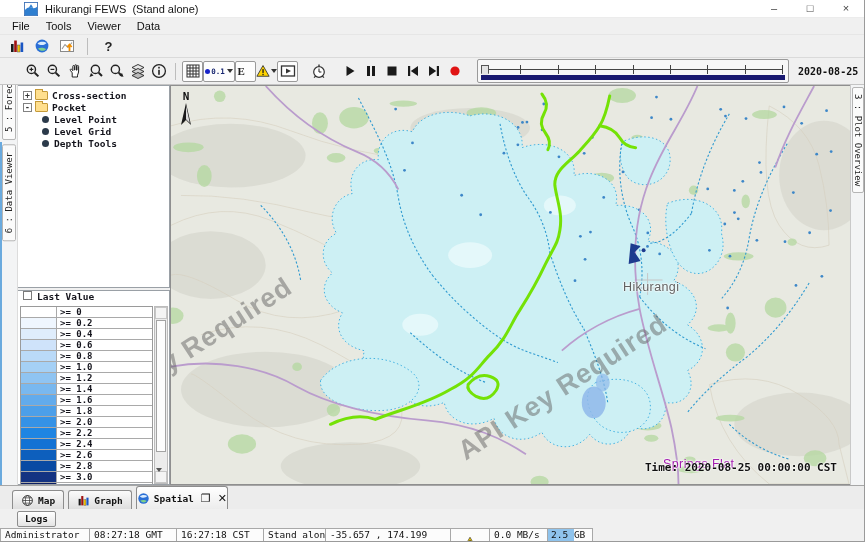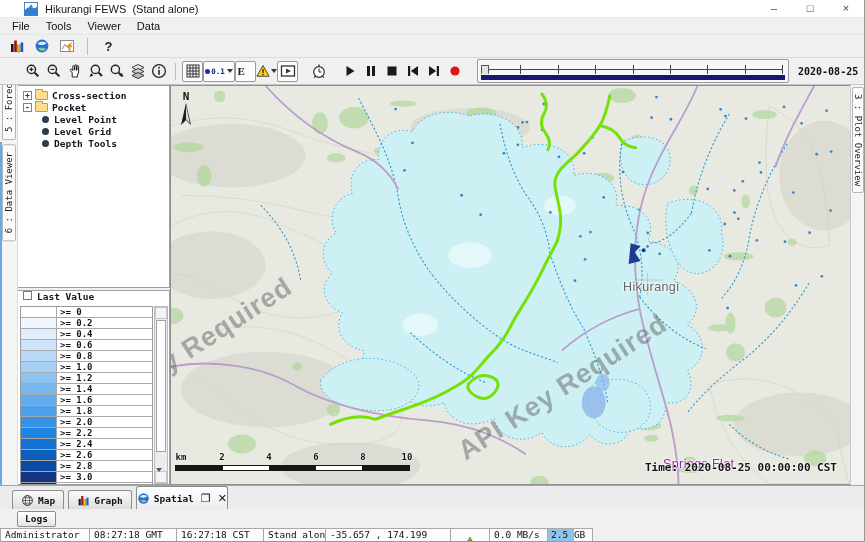--- a/index.html
+++ b/index.html
@@ -734,35 +734,20 @@
       <div class="n-label">N</div>
       <svg width="14" height="26">
           <use href="#i-north"></use>
         </svg>
     </div>
 
     <span class="place place-town">Hikurangi</span>
     <span class="place place-flat">Springs Flat</span>
     <span class="map-time">Time: 2020-08-25 00:00:00 CST</span>
 
-    <div class="scalebar">
-      <span class="sb-label" style="left:6px">km</span>
-      <span class="sb-label" style="left:47px">2</span>
-      <span class="sb-label" style="left:94px">4</span>
-      <span class="sb-label" style="left:141px">6</span>
-      <span class="sb-label" style="left:188px">8</span>
-      <span class="sb-label" style="left:232px">10</span>
-      <div class="sb-bar">
-        <span class="sb-seg dark"></span>
-          <span class="sb-seg"></span>
-          <span class="sb-seg dark"></span>
-          <span class="sb-seg"></span>
-          <span class="sb-seg dark"></span>
-      </div>
-    </div>
   </div>
 
   <div class="right-strip">
 
       <span class="vtab-r">3 : Plot Overview</span>
 
   </div>
   <div class="blue-edge"></div>
 </div>
 

